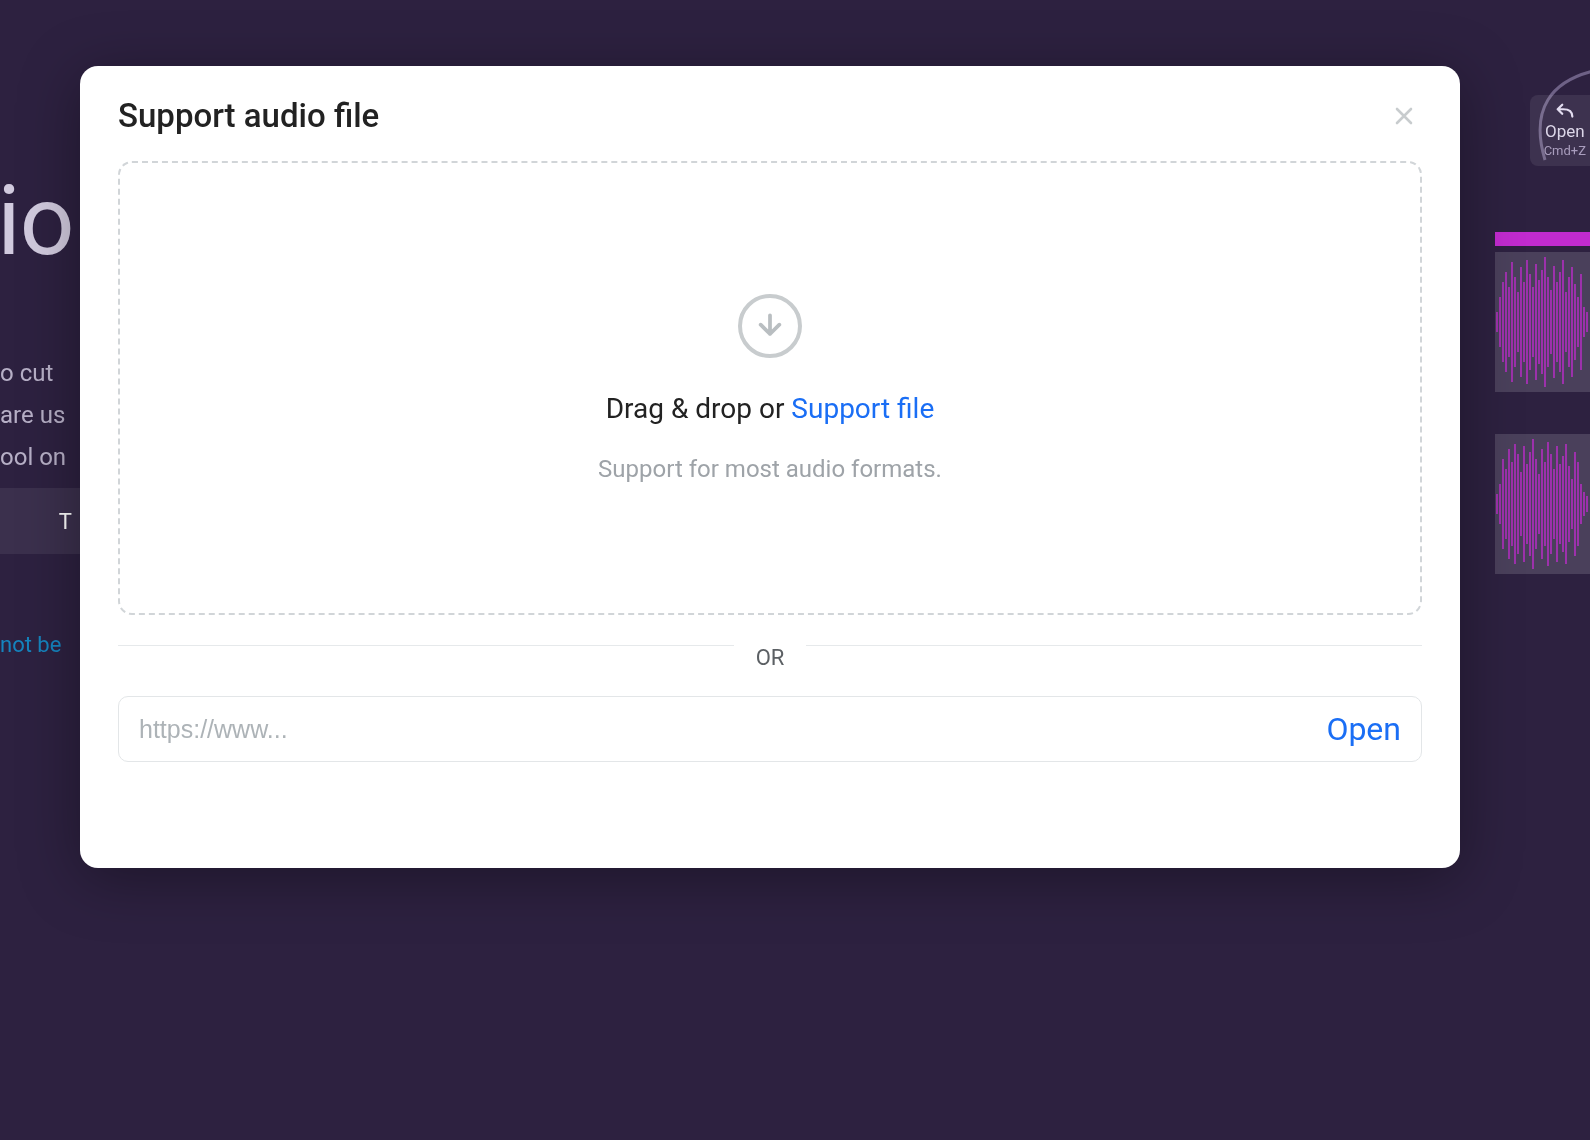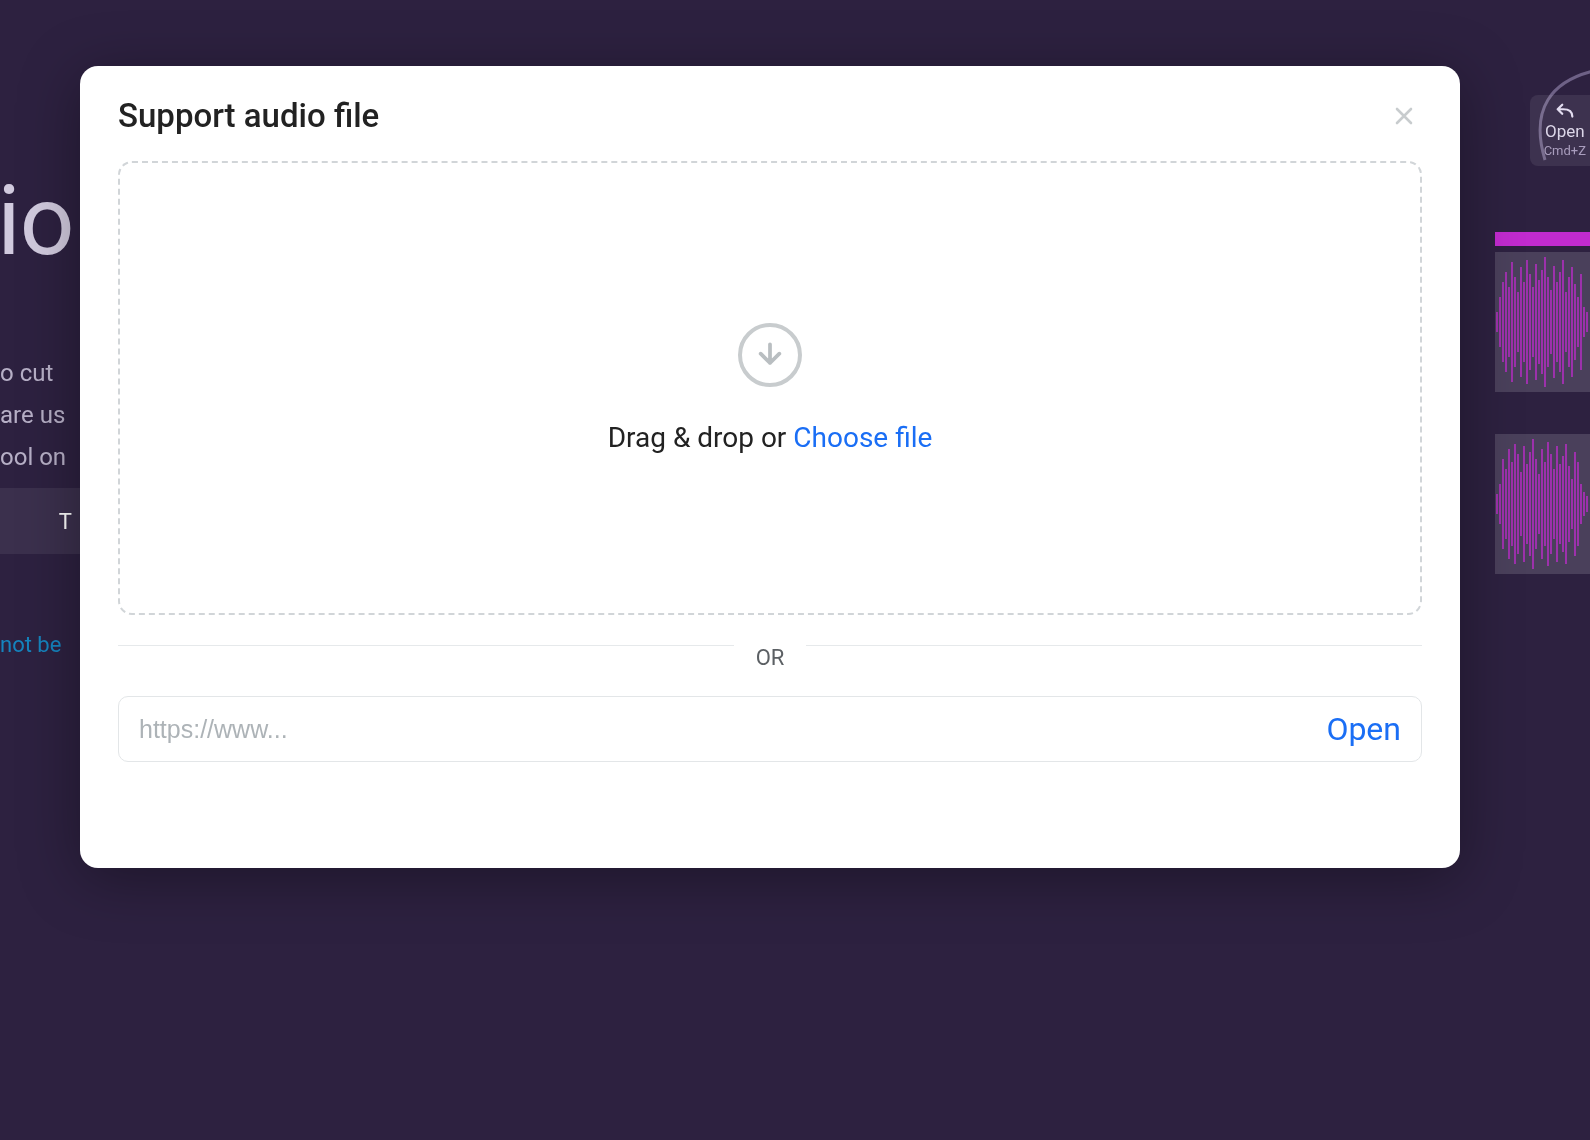--- a/index.html
+++ b/index.html
@@ -368,22 +368,23 @@
     </div>
   </div>
 
   <div class="dropzone">
     <div class="dz-icon">
       <svg viewBox="0 0 24 24">
         <path d="M12 4 L12 18 M12 18 L5 11 M12 18 L19 11" stroke="currentColor" stroke-width="2.8" fill="none" stroke-linecap="round" stroke-linejoin="round"></path>
       </svg>
     </div>
     <div class="dz-main">
-      <span>Drag &amp; drop or </span><span class="choose-link">Choose file</span>
+      <span>Drag &amp; drop or </span><span class="choose-link">Support file</span>
     </div>
+    <div class="dz-sub">Support for most audio formats.</div>
   </div>
 
   <div class="divider">
     <div class="divider-line"></div>
     <div class="divider-label">OR</div>
     <div class="divider-line"></div>
   </div>
 
   <div class="url-row">
     <input class="url-input" type="text" placeholder="https://www..." style="">

